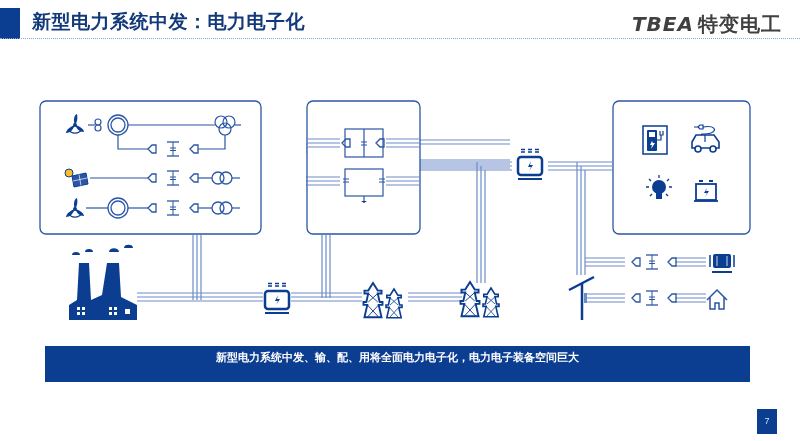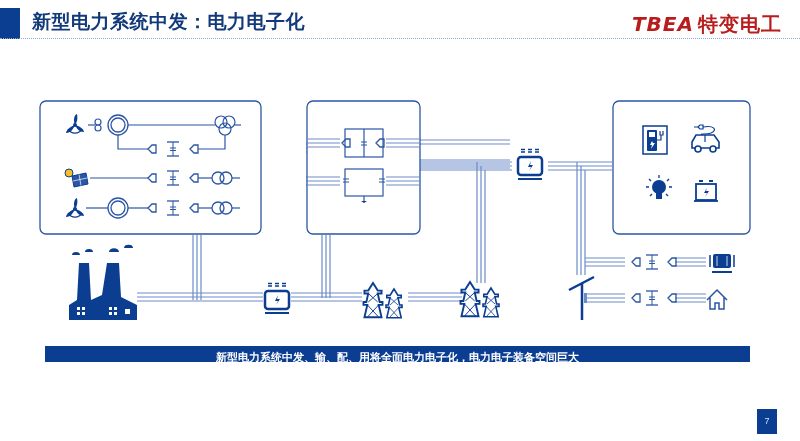--- a/index.html
+++ b/index.html
@@ -1,23 +1,23 @@
 <!DOCTYPE html>
 <html><head>
 <meta charset="utf-8">
 <style>
   html,body{margin:0;padding:0;background:#fff;}
   body{width:800px;height:441px;position:relative;overflow:hidden;font-family:"Liberation Sans",sans-serif;}
   .title-bar{position:absolute;left:0;top:8px;width:20px;height:31px;background:#0b3d91;}
   .title{position:absolute;left:32px;top:9px;font-size:19px;font-weight:bold;color:#123a7a;letter-spacing:0.5px;font-family:"DejaVu Sans",sans-serif;}
   .divider{position:absolute;left:0;top:38px;width:800px;height:0;border-top:1px dotted #8aa6d2;}
-  .logo{position:absolute;right:18px;top:11px;font-size:20px;font-weight:bold;color:#b91c1c;font-style:italic;font-family:"DejaVu Sans",sans-serif;letter-spacing:1px;}
+  .logo{position:absolute;right:18px;top:11px;font-size:20px;font-weight:bold;color:#404040;font-style:italic;font-family:"DejaVu Sans",sans-serif;letter-spacing:1px;}
   .logo .cn{font-style:normal;margin-left:4px;}
   svg.diag{position:absolute;left:0;top:0;}
-  .banner{position:absolute;left:45px;top:346px;width:705px;height:16px;background:#0b3d91;color:#fff;font-size:11px;font-weight:bold;text-align:center;line-height:24px;font-family:"DejaVu Sans",sans-serif;}
+  .banner{position:absolute;left:45px;top:346px;width:705px;height:36px;background:#0b3d91;color:#fff;font-size:11px;font-weight:bold;text-align:center;line-height:24px;font-family:"DejaVu Sans",sans-serif;}
   .page-num{position:absolute;left:757px;top:409px;width:20px;height:25px;background:#0b3d91;color:#cfe0ff;font-size:9px;text-align:center;line-height:25px;}
 </style>
 </head>
 <body>
 
 <div class="title-bar"></div>
 <div class="title">新型电力系统中发：电力电子化</div>
 <div class="logo"><span>TBEA</span><span class="cn">特变电工</span></div>
 <div class="divider"></div>
 

